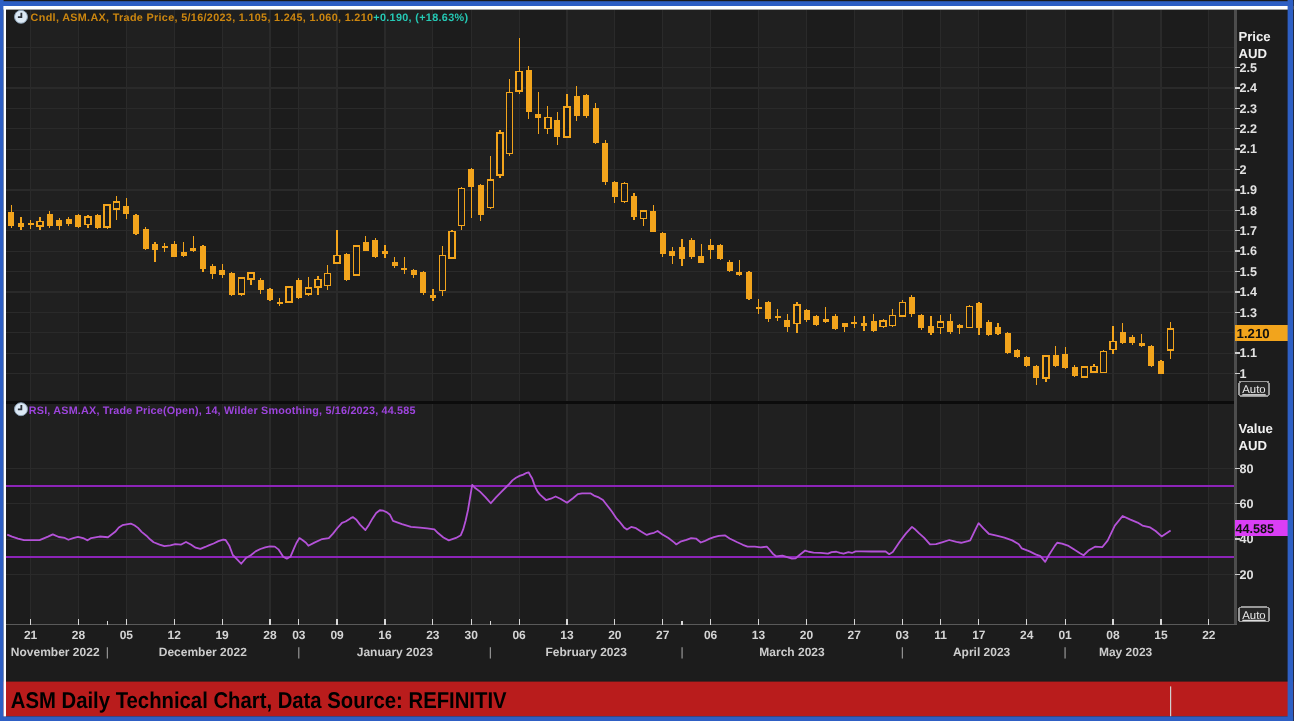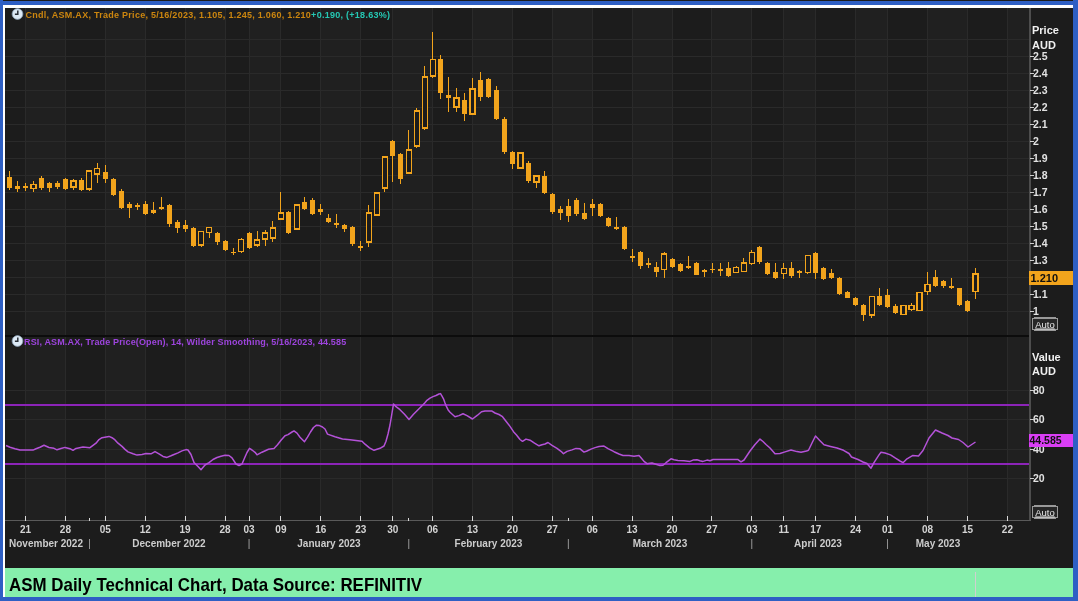--- a/index.html
+++ b/index.html
@@ -1,17 +1,17 @@
 <!DOCTYPE html>
 <html><head><meta charset="utf-8"><title>ASM Daily Technical Chart</title>
 <style>
 html,body{margin:0;padding:0;background:#1a1a1a;}
 #frame{position:relative;width:1078px;height:601px;overflow:hidden;background:#1c1c1c;font-family:"Liberation Sans",sans-serif;}
 #chart{position:absolute;left:0;top:0;}
-#footer{position:absolute;left:0;top:568px;width:1078px;height:29px;background:#86efac;}
+#footer{position:absolute;left:0;top:568px;width:1078px;height:29px;background:#b91c1c;}
 #footer span{position:absolute;left:9px;top:6px;font-size:19px;font-weight:bold;color:#000;transform:scaleX(0.89);transform-origin:0 0;white-space:nowrap;}
 #fline{position:absolute;left:975px;top:572px;width:1px;height:25px;background:#cfcfcf;}
 .bl{position:absolute;background:#2e5fc4;}
 .wl{position:absolute;background:#ffffff;}
 #bt{left:0;top:1px;width:1078px;height:4px;}
 #wt{left:0;top:5px;width:1078px;height:3px;}
 #bb{left:0;top:597px;width:1078px;height:4px;}
 #blf{left:0;top:0;width:3px;height:601px;}
 #wlf{left:3px;top:5px;width:2px;height:592px;}
 #brt{left:1073px;top:0;width:5px;height:601px;}

